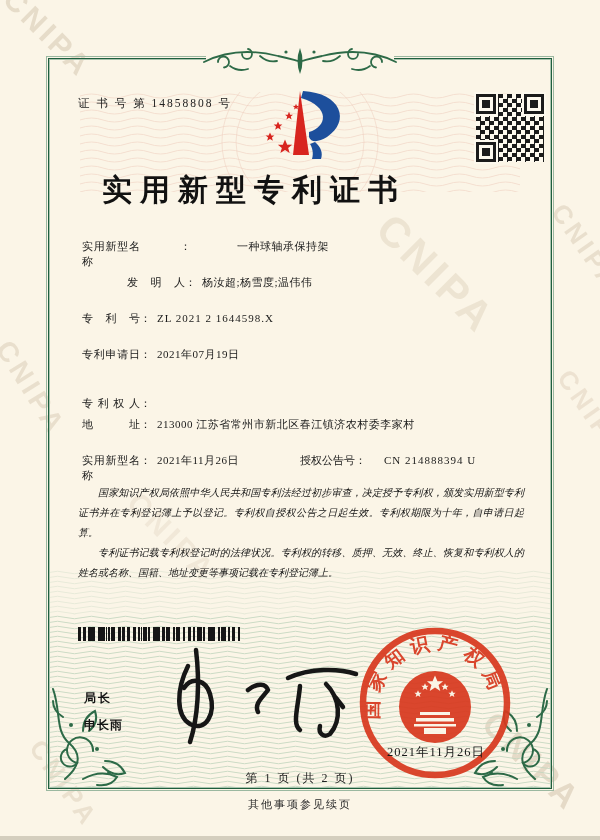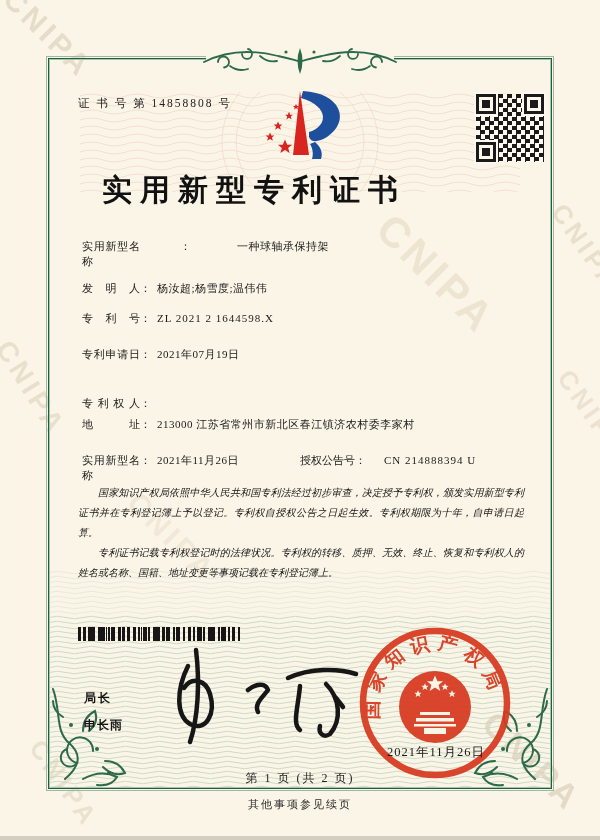--- a/index.html
+++ b/index.html
@@ -168,21 +168,21 @@
   <div class="finder f-bl"></div>
 </div>
 
 <div class="abs title">实用新型专利证书</div>
 
 <div class="row" style="top:239px;gap:40px;">
   <span class="lbl">实用新型名称</span>
     <span class="colon">：</span>
     <span class="val">一种球轴承保持架</span>
 </div>
-<div class="row" style="top:281px;">
+<div class="row" style="top:275px;margin-left:45px;">
   <span class="lbl">发明人</span>
     <span class="colon">：</span>
     <span class="val">杨汝超;杨雪度;温伟伟</span>
 </div>
 <div class="row" style="top:311px;">
   <span class="lbl">专利号</span>
     <span class="colon">：</span>
     <span class="val" style="letter-spacing:1px;">ZL 2021 2 1644598.X</span>
 </div>
 <div class="row" style="top:347px;">

